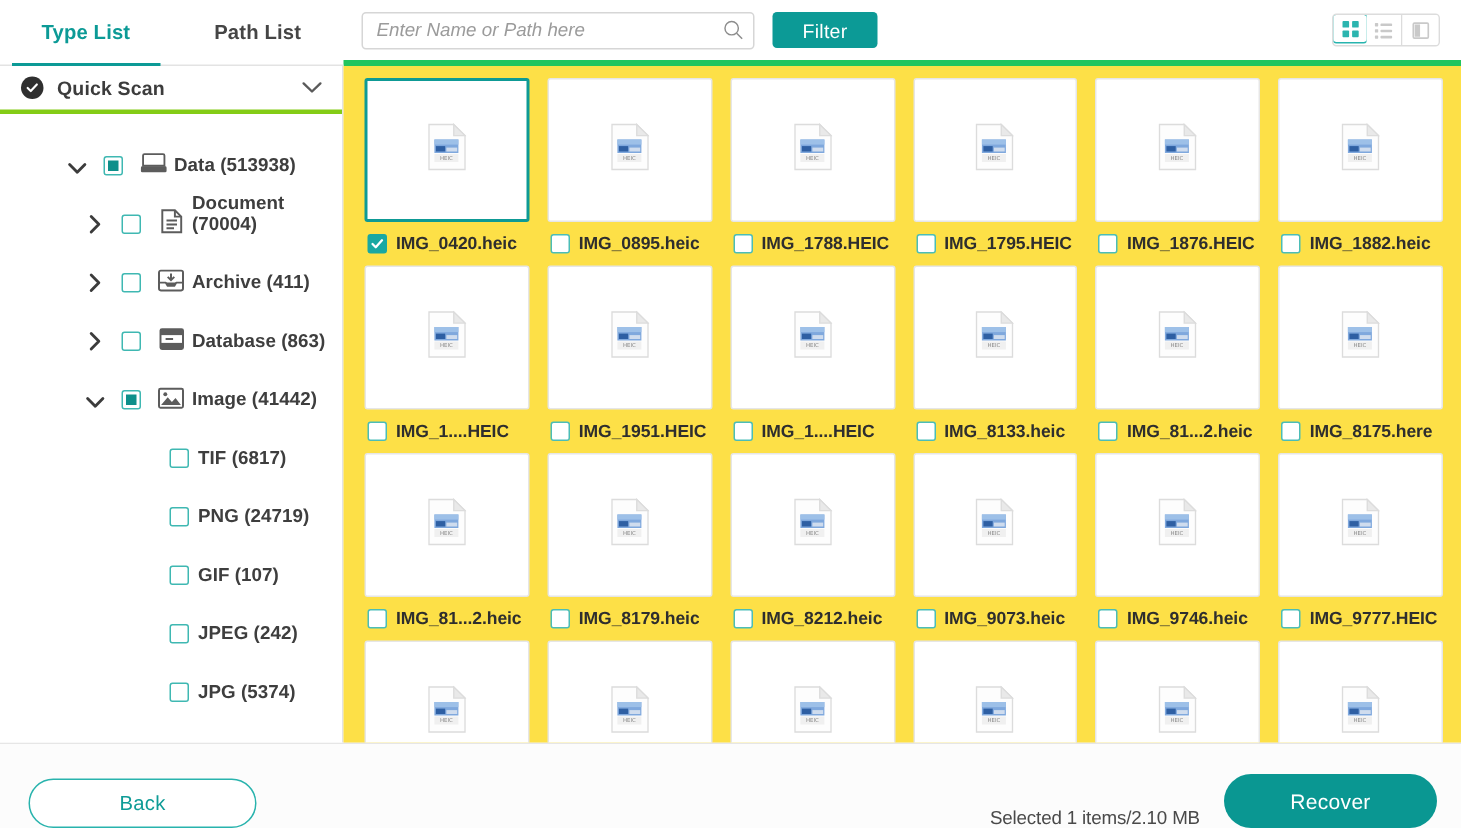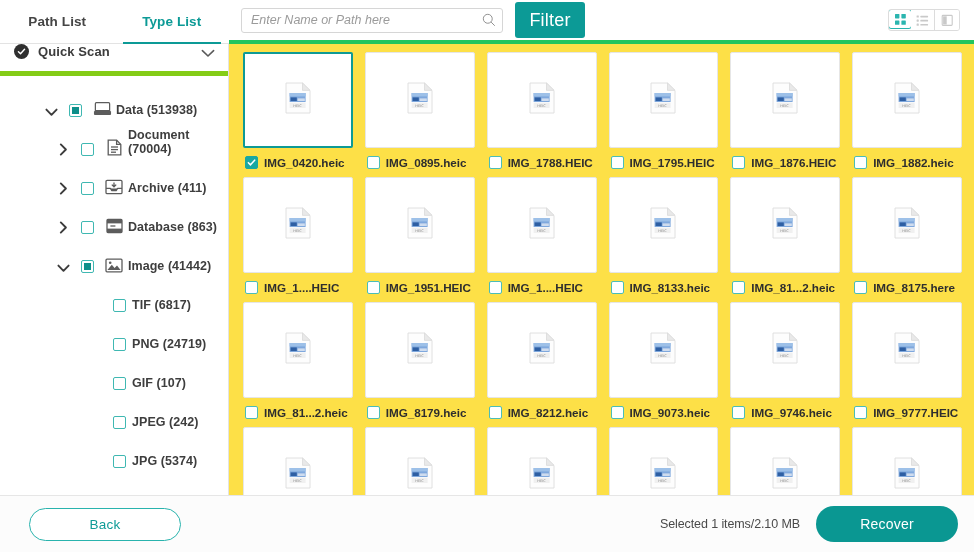--- a/index.html
+++ b/index.html
@@ -49,22 +49,22 @@
     font-size: 12.5px; font-style: italic; color: #333;
     font-family: "Liberation Sans", sans-serif;
     outline: none; background: #fff;
   }
   .search-input::placeholder { color: #9b9b9b; font-style: italic; }
   .search-icon {
     position: absolute; right: 7px; top: 50%; transform: translateY(-50%);
     width: 14px; height: 14px; pointer-events: none;
   }
   .filter-btn {
-    width: 70px; height: 36px; background: #0c9a96; color: #fff;
-    border: none; border-radius: 3px; font-size: 18px; cursor: pointer;
+    width: 70px; height: 24px; background: #0c9a96; color: #fff;
+    border: none; border-radius: 3px; font-size: 13px; cursor: pointer;
     font-family: "Liberation Sans", sans-serif; letter-spacing: .2px;
   }
   .spacer { flex: 1; }
 
   .viewmodes { display: flex; border: 1px solid #dcdcdc; border-radius: 3px; overflow: hidden; height: 22px; }
   .vm {
     width: 24px; height: 100%; display: flex; align-items: center; justify-content: center;
     background: #fff; cursor: pointer; border-right: 1px solid #dcdcdc; position: relative;
   }
   .vm:last-child { border-right: none; }
@@ -73,22 +73,22 @@
   
   .body-row { flex: 1; display: flex; min-height: 0; }
 
   
   .sidebar {
     width: 229px; flex: 0 0 229px; background: #fff;
     border-right: 1px solid #e3e3e3; display: flex; flex-direction: column;
     overflow: hidden; position: relative;
   }
   .scan-header {
-    height: 32px; flex: 0 0 32px; display: flex; align-items: flex-start;
-    padding: 0 13px 0 14px; border-bottom: 5px solid #84cc16; gap: 9px;
+    height: 32px; flex: 0 0 32px; display: flex; align-items: center;
+    padding: 0 13px 0 14px; border-bottom: 3px solid #84cc16; gap: 9px;
   }
   .scan-check {
     width: 15px; height: 15px; border-radius: 50%; background: #2f2f2f;
     display: flex; align-items: center; justify-content: center; flex: 0 0 15px;
   }
   .scan-label { font-size: 13px; color: #3c3c3c; font-weight: bold; letter-spacing: .1px; }
   .scan-caret { margin-left: auto; }
 
   .tree { flex: 1; overflow: hidden; padding-top: 2px; }
   .tree-item {
@@ -132,21 +132,21 @@
     font-size: 11.7px; color: #2e2e2e; font-weight: bold; white-space: nowrap;
     overflow: hidden; letter-spacing: -.05px;
   }
 
   
   .ficon { width: 26px; height: 32px; }
 
   
   .footer {
     height: 57px; flex: 0 0 57px; background: #fcfcfc; border-top: 1px solid #e6e6e6;
-    display: flex; align-items: center; padding: 0 16px 0 29px;
+    display: flex; align-items: flex-end; padding: 0 16px 0 19px;
   }
   .back-btn {
     width: 152px; height: 33px; border: 1px solid #29b3ad; border-radius: 17px;
     background: #fff; color: #0f9c97; font-size: 13.5px; cursor: pointer;
     font-family: "Liberation Sans", sans-serif; letter-spacing: .2px;
   }
   .sel-status { font-size: 12.5px; color: #4a4a4a; margin-left: auto; margin-right: 16px; letter-spacing: -.1px; }
   .recover-btn {
     width: 142px; height: 36px; background: #0a9792; border: none; border-radius: 18px;
     color: #fff; font-size: 14px; cursor: pointer;
@@ -154,25 +154,25 @@
   }
 </style>
 </head>
 <body>
 
 <div class="app">
 
   <div class="top-row">
 
     <div class="tabs">
+      <div class="tab active">
+        <span>Type List</span>
+      </div>
       <div class="tab">
         <span>Path List</span>
-      </div>
-      <div class="tab active">
-        <span>Type List</span>
       </div>
     </div>
 
     <div class="toolbar">
       <div class="search-wrap">
         <input class="search-input" type="text" placeholder="Enter Name or Path here" style="">
         <svg class="search-icon" viewBox="0 0 16 16">
           <circle cx="6.6" cy="6.6" r="5.1" fill="none" stroke="#8d8d8d" stroke-width="1.1"></circle>
           <line x1="10.4" y1="10.4" x2="14.6" y2="14.6" stroke="#8d8d8d" stroke-width="1.1"></line>
         </svg>

